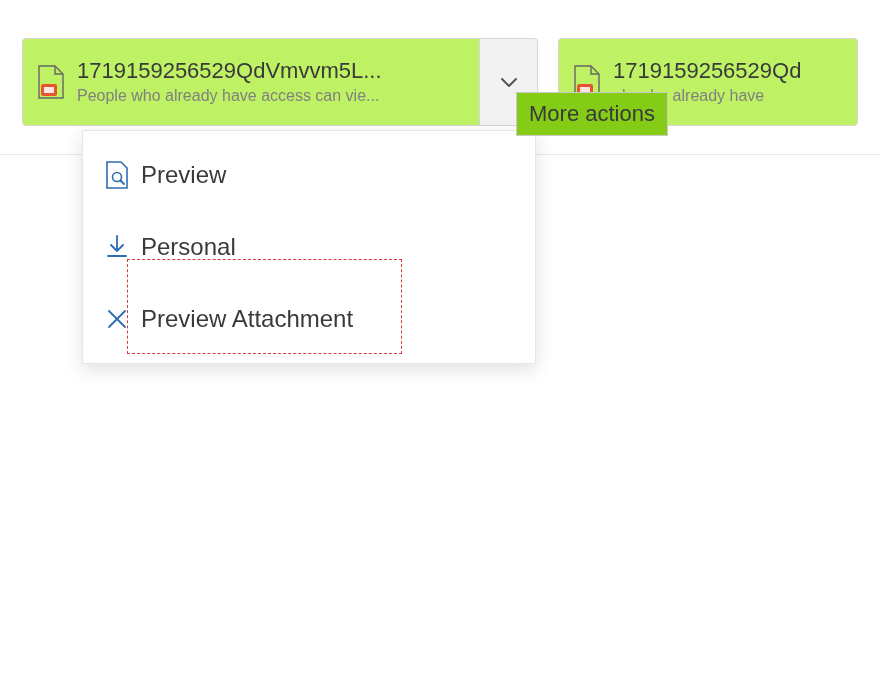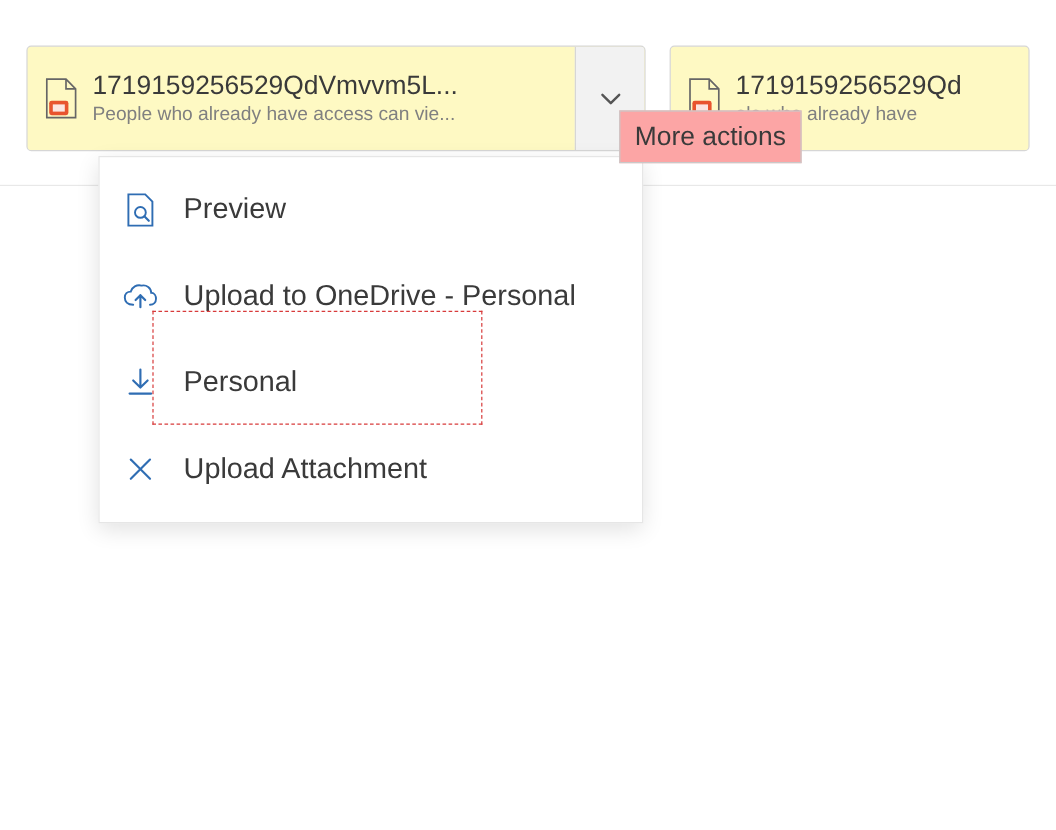--- a/index.html
+++ b/index.html
@@ -16,21 +16,21 @@
       gap: 20px;
       padding: 38px 22px 0 22px;
       border-bottom: 1px solid #e8e8e8;
       padding-bottom: 28px;
     }
     .attachment-card {
       display: flex;
       align-items: center;
       border: 1px solid #d6d6d6;
       border-radius: 4px;
-      background: #fef9c3;
+      background: #bef264;
       height: 88px;
       overflow: hidden;
       position: relative;
     }
     .attachment-card.first {
       width: 518px;
     }
     .attachment-card.second {
       width: 300px;
       flex: 0 0 auto;
@@ -72,21 +72,21 @@
       justify-content: center;
       border-left: 1px solid #d6d6d6;
       background: #f2f2f2;
       cursor: pointer;
       flex-shrink: 0;
     }
     .tooltip {
       position: absolute;
       top: 92px;
       left: 516px;
-      background: #fca5a5;
+      background: #84cc16;
       border: 1px solid #c9c9c9;
       padding: 8px 12px;
       font-size: 22px;
       color: #3a3a3a;
       z-index: 20;
     }
     .context-menu {
       position: absolute;
       top: 130px;
       left: 82px;
@@ -108,21 +108,21 @@
     .menu-icon {
       width: 40px;
       display: flex;
       align-items: center;
       justify-content: center;
       flex-shrink: 0;
     }
     .menu-label {
       font-size: 24px;
       color: #3a3a3a;
-      margin-left: 16px;
+      margin-left: 4px;
       white-space: nowrap;
     }
     .highlight-box {
       position: absolute;
       border: 1px dashed #d83b3b;
       pointer-events: none;
       top: 259px;
       left: 127px;
       width: 275px;
       height: 95px;
@@ -180,45 +180,36 @@
       <svg width="26" height="30" viewBox="0 0 26 30">
         <path d="M3 2 L17 2 L23 8 L23 28 L3 28 Z" fill="none" stroke="#2f6db3" stroke-width="1.6"></path>
         <circle cx="13" cy="17" r="4.5" fill="none" stroke="#2f6db3" stroke-width="1.6"></circle>
         <line x1="16.5" y1="20.5" x2="20" y2="24" stroke="#2f6db3" stroke-width="1.8" stroke-linecap="round"></line>
       </svg>
     </div>
     <div class="menu-label">Preview</div>
   </div>
 
 
-  <div class="menu-item">
-    <div class="menu-icon">
-      <svg width="30" height="22" viewBox="0 0 30 22">
-        <path d="M9 18 C4 18 2 15 2 12 C2 9 4 7 7 7 C8 3 12 1 16 2 C20 1 24 4 24 8 C27 8 28 11 28 13 C28 16 26 18 23 18" fill="none" stroke="#2f6db3" stroke-width="1.6" stroke-linecap="round"></path>
-        <path d="M15 20 L15 10 M11 14 L15 10 L19 14" fill="none" stroke="#2f6db3" stroke-width="1.8" stroke-linecap="round" stroke-linejoin="round"></path>
-      </svg>
-    </div>
-    <div class="menu-label">Upload to OneDrive - Personal</div>
-  </div>
 
   <div class="menu-item">
     <div class="menu-icon">
       <svg width="24" height="26" viewBox="0 0 24 26">
         <path d="M12 2 L12 17 M6 11 L12 17 L18 11" fill="none" stroke="#2f6db3" stroke-width="1.8" stroke-linecap="round" stroke-linejoin="round"></path>
         <line x1="3" y1="22" x2="21" y2="22" stroke="#2f6db3" stroke-width="1.8" stroke-linecap="round"></line>
       </svg>
     </div>
     <div class="menu-label">Personal</div>
   </div>
 
   <div class="menu-item">
     <div class="menu-icon">
       <svg width="22" height="22" viewBox="0 0 22 22">
         <line x1="3" y1="3" x2="19" y2="19" stroke="#2f6db3" stroke-width="1.8" stroke-linecap="round"></line>
         <line x1="19" y1="3" x2="3" y2="19" stroke="#2f6db3" stroke-width="1.8" stroke-linecap="round"></line>
       </svg>
     </div>
-    <div class="menu-label">Upload Attachment</div>
+    <div class="menu-label">Preview Attachment</div>
   </div>
 
 </div>
 
 <div class="highlight-box"></div>
 
 </body></html>

